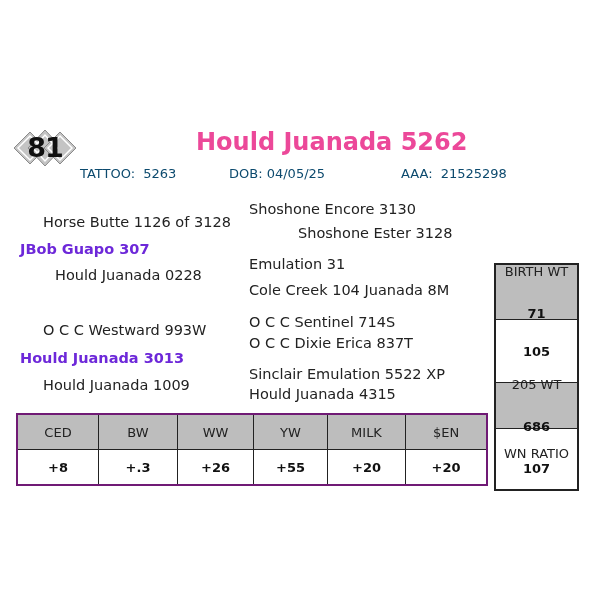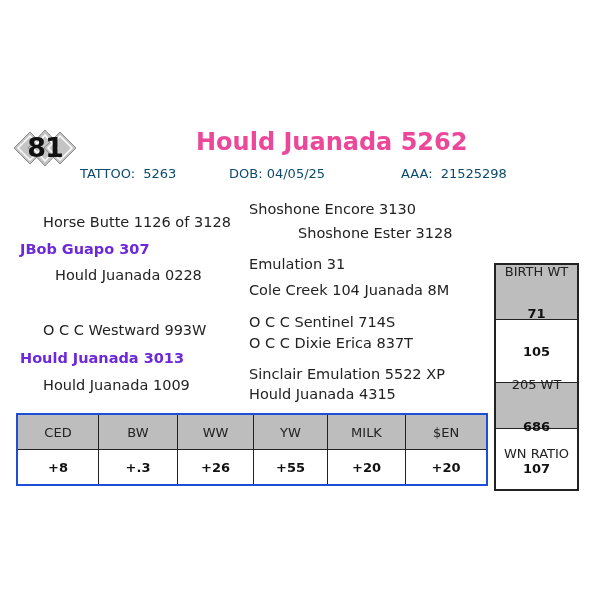--- a/index.html
+++ b/index.html
@@ -7,21 +7,21 @@
          font-family:"DejaVu Sans", "Liberation Sans", sans-serif; color:#111; }
   .abs { position:absolute; }
   .lot-badge { left:12px; top:126px; width:66px; height:44px; }
   .lot-badge svg { position:absolute; left:0; top:0; }
   .lot-num { position:absolute; left:0; top:0; width:66px; height:44px; line-height:44px;
              text-align:center; font-weight:bold; font-size:27px; color:#111; letter-spacing:-1px; }
   .title { left:196px; top:128px; font-size:24px; font-weight:bold; color:#ec4899; white-space:nowrap; }
   .info { top:166px; font-size:13px; color:#0c4a6e; white-space:nowrap; }
   .ped { font-size:14.5px; color:#222; white-space:nowrap; }
   .ped.bold { font-weight:bold; color:#6d28d9; }
-  .epd-table { left:16px; top:413px; border-collapse:collapse; border:2px solid #1d4ed8; }
+  .epd-table { left:16px; top:413px; border-collapse:collapse; border:2px solid #701a75; }
   .epd-table td { border:1.5px solid #222; text-align:center; font-size:13px; padding:0; }
   .epd-table tr.hdr td { background:#bdbdbd; height:34px; color:#222; }
   .epd-table tr.val td { background:#fff; height:34px; font-weight:bold; color:#111; }
   .side { left:494px; top:263px; width:81px; border:2px solid #222; }
   .side-cell { border-bottom:1.5px solid #222; text-align:center; font-size:13px; color:#222;
                display:flex; flex-direction:column; justify-content:center; }
   .side-cell:last-child { border-bottom:none; }
   .side-cell.gray { background:#bdbdbd;gap:27px; }
   .side-cell .v { font-weight:bold; color:#111; }
 </style>

